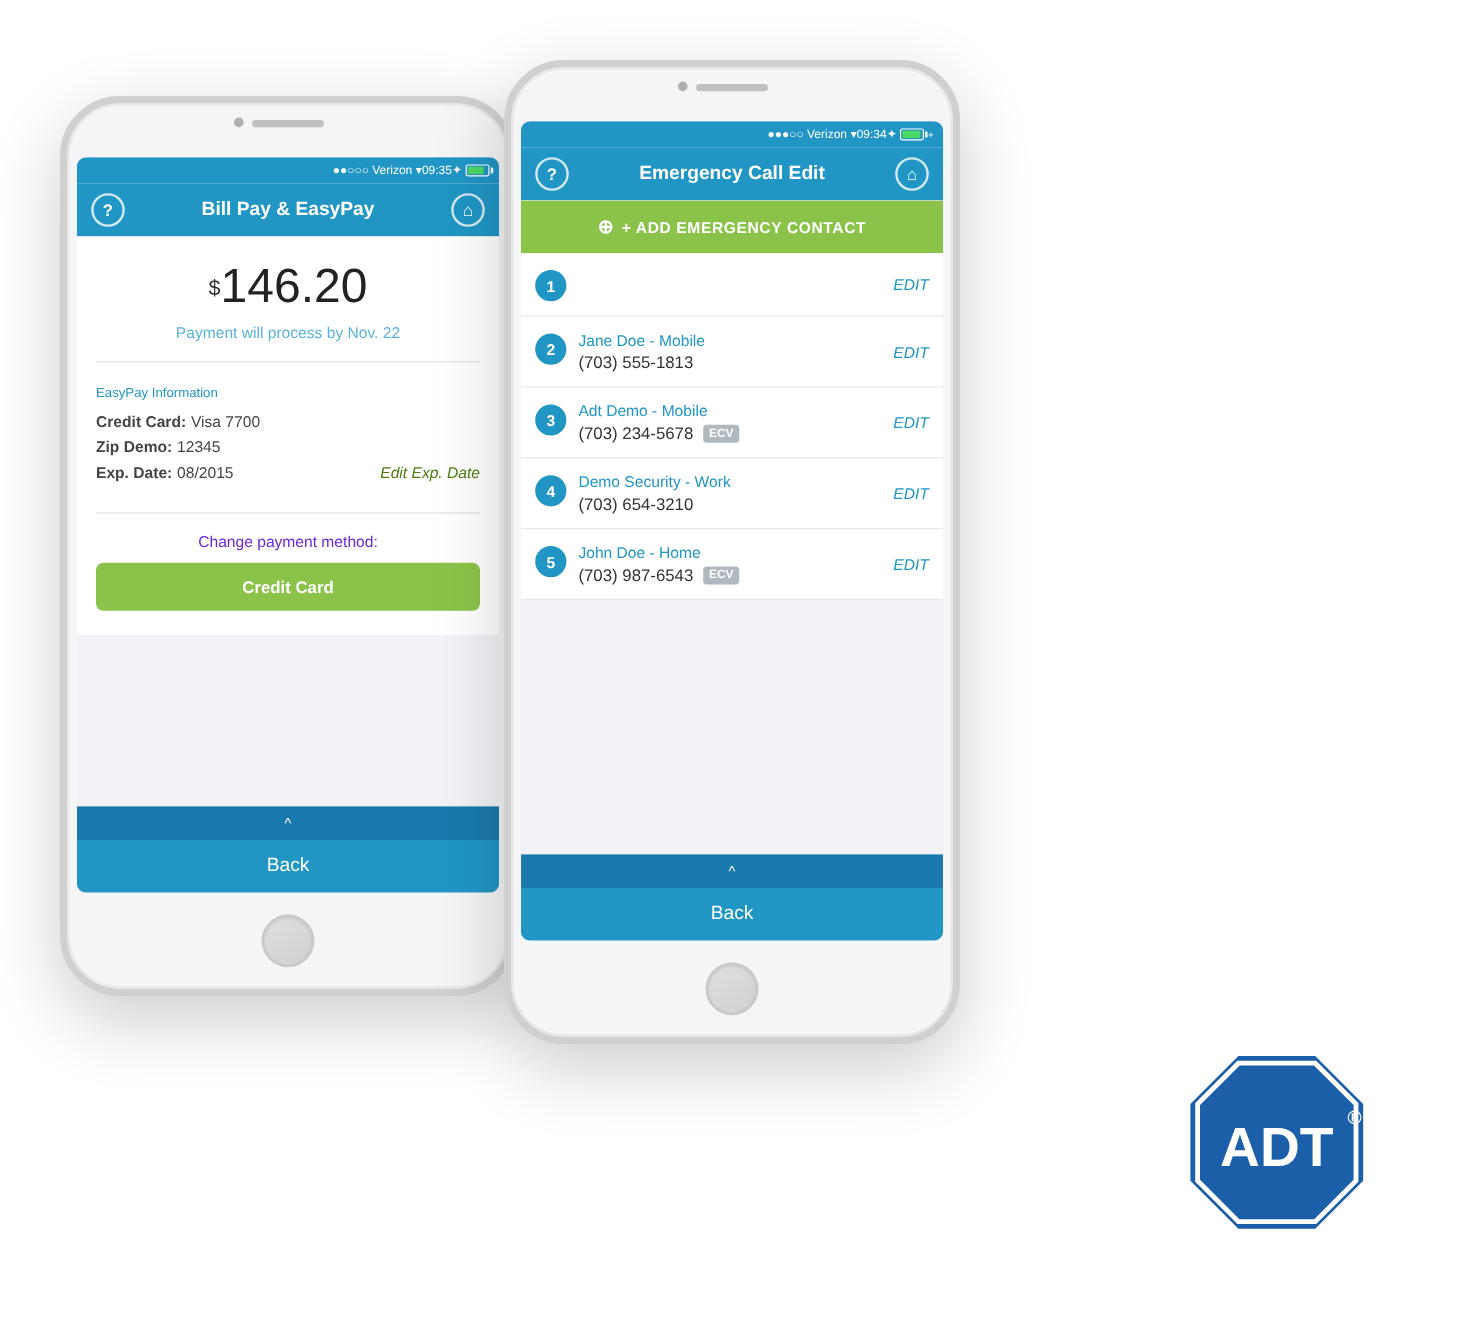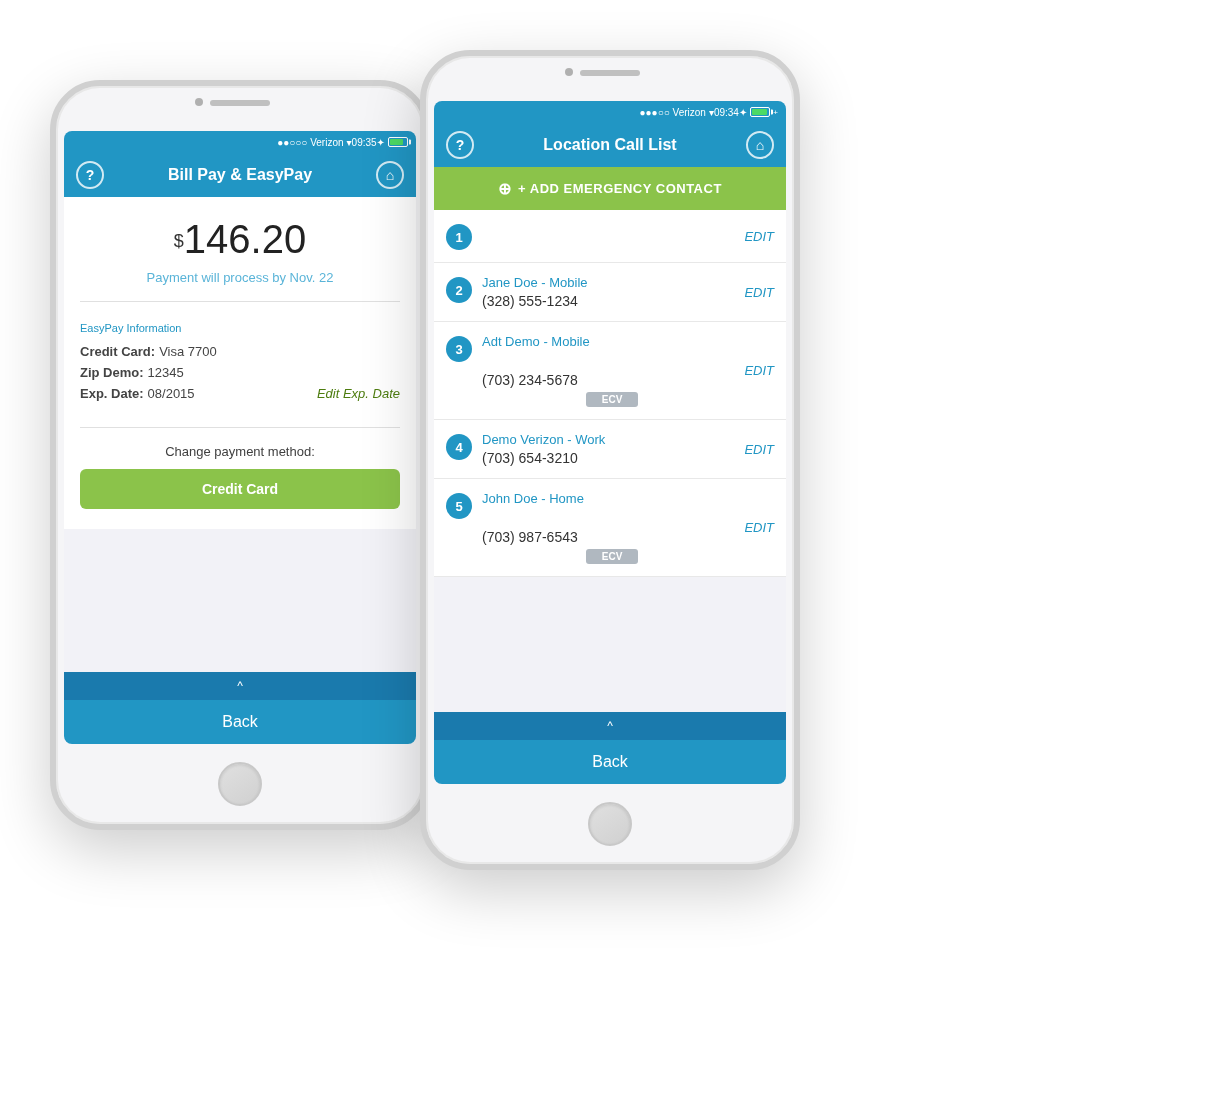--- a/index.html
+++ b/index.html
@@ -247,21 +247,21 @@
     .edit-link {
       color: #4d7c0f;
       font-style: italic;
       font-size: 13px;
       margin-left: auto;
     }
 
     .change-method {
       text-align: center;
       font-size: 13px;
-      color: #404040;
+      color: #6d28d9;
       margin: 16px 0 10px;
     }
 
     .payment-buttons {
       display: flex;
       gap: 10px;
       justify-content: center;
     }
 
     .btn-payment {
@@ -363,24 +363,23 @@
       font-weight: 400;
       display: flex;
       align-items: center;
       gap: 8px;
     }
 
     .ecv-badge {
       background: #b0b8c0;
       color: white;
       font-size: 10px;
-      padding: 2px 16px;
+      padding: 2px 5px;
       border-radius: 3px;
       font-weight: 600;
-      margin-top: 40px;
     }
 
     .edit-btn {
       color: #2196c4;
       font-style: italic;
       font-size: 13px;
       font-weight: 500;
       margin-left: auto;
       align-self: center;
     }
@@ -501,21 +500,21 @@
           <span>✦</span>
           <div class="battery-icon">
             <div class="battery-fill" style="width:90%"></div>
           </div>
           <span style="font-size:8px">+</span>
         </div>
       </div>
 
       <div class="app-header">
         <div class="header-icon">?</div>
-        <span class="header-title">Location Call List</span>
+        <span class="header-title">Emergency Call Edit</span>
         <div class="header-icon">⌂</div>
       </div>
 
       <div style="background:#f2f2f7; height:calc(100% - 66px); overflow:hidden; position:relative;">
 
         <div class="add-contact-btn">
           <span style="font-size:16px; font-weight:bold;">⊕</span>
           <span>+ ADD EMERGENCY CONTACT</span>
         </div>
 
@@ -523,41 +522,41 @@
 
           <div class="contact-item">
             <div class="contact-number-badge">1</div>
             <span class="edit-btn">EDIT</span>
           </div>
 
           <div class="contact-item">
             <div class="contact-number-badge">2</div>
             <div class="contact-info">
               <div class="contact-name">Jane Doe - Mobile</div>
-              <div class="contact-phone">(328) 555-1234</div>
+              <div class="contact-phone">(703) 555-1813</div>
             </div>
             <span class="edit-btn">EDIT</span>
           </div>
 
           <div class="contact-item">
             <div class="contact-number-badge">3</div>
             <div class="contact-info">
               <div class="contact-name">Adt Demo - Mobile</div>
               <div class="contact-phone">
                 (703) 234-5678
                 <span class="ecv-badge">ECV</span>
               </div>
             </div>
             <span class="edit-btn">EDIT</span>
           </div>
 
           <div class="contact-item">
             <div class="contact-number-badge">4</div>
             <div class="contact-info">
-              <div class="contact-name">Demo Verizon - Work</div>
+              <div class="contact-name">Demo Security - Work</div>
               <div class="contact-phone">(703) 654-3210</div>
             </div>
             <span class="edit-btn">EDIT</span>
           </div>
 
           <div class="contact-item">
             <div class="contact-number-badge">5</div>
             <div class="contact-info">
               <div class="contact-name">John Doe - Home</div>
               <div class="contact-phone">
@@ -575,14 +574,28 @@
 
         <div class="back-button-bar">
           <span>Back</span>
         </div>
       </div>
     </div>
 
     <div class="phone-home-button"></div>
   </div>
 
+  <div class="adt-logo">
+    <svg viewBox="0 0 160 160" xmlns="http://www.w3.org/2000/svg">
+
+      <rect x="0" y="0" width="160" height="160" rx="28" ry="28" fill="white"></rect>
+
+      <polygon points="48,8 112,8 152,48 152,112 112,152 48,152 8,112 8,48" fill="#1a5fa8"></polygon>
+
+      <polygon points="48,14 112,14 146,48 146,112 112,146 48,146 14,112 14,48" fill="none" stroke="white" stroke-width="4"></polygon>
+
+      <text x="80" y="100" text-anchor="middle" fill="white" font-family="Arial Black, sans-serif" font-weight="900" font-size="46">ADT</text>
+
+      <text x="139" y="65" fill="white" font-family="Arial, sans-serif" font-size="16" font-weight="bold">®</text>
+    </svg>
+  </div>
 
 </div>
 
 </body></html>

